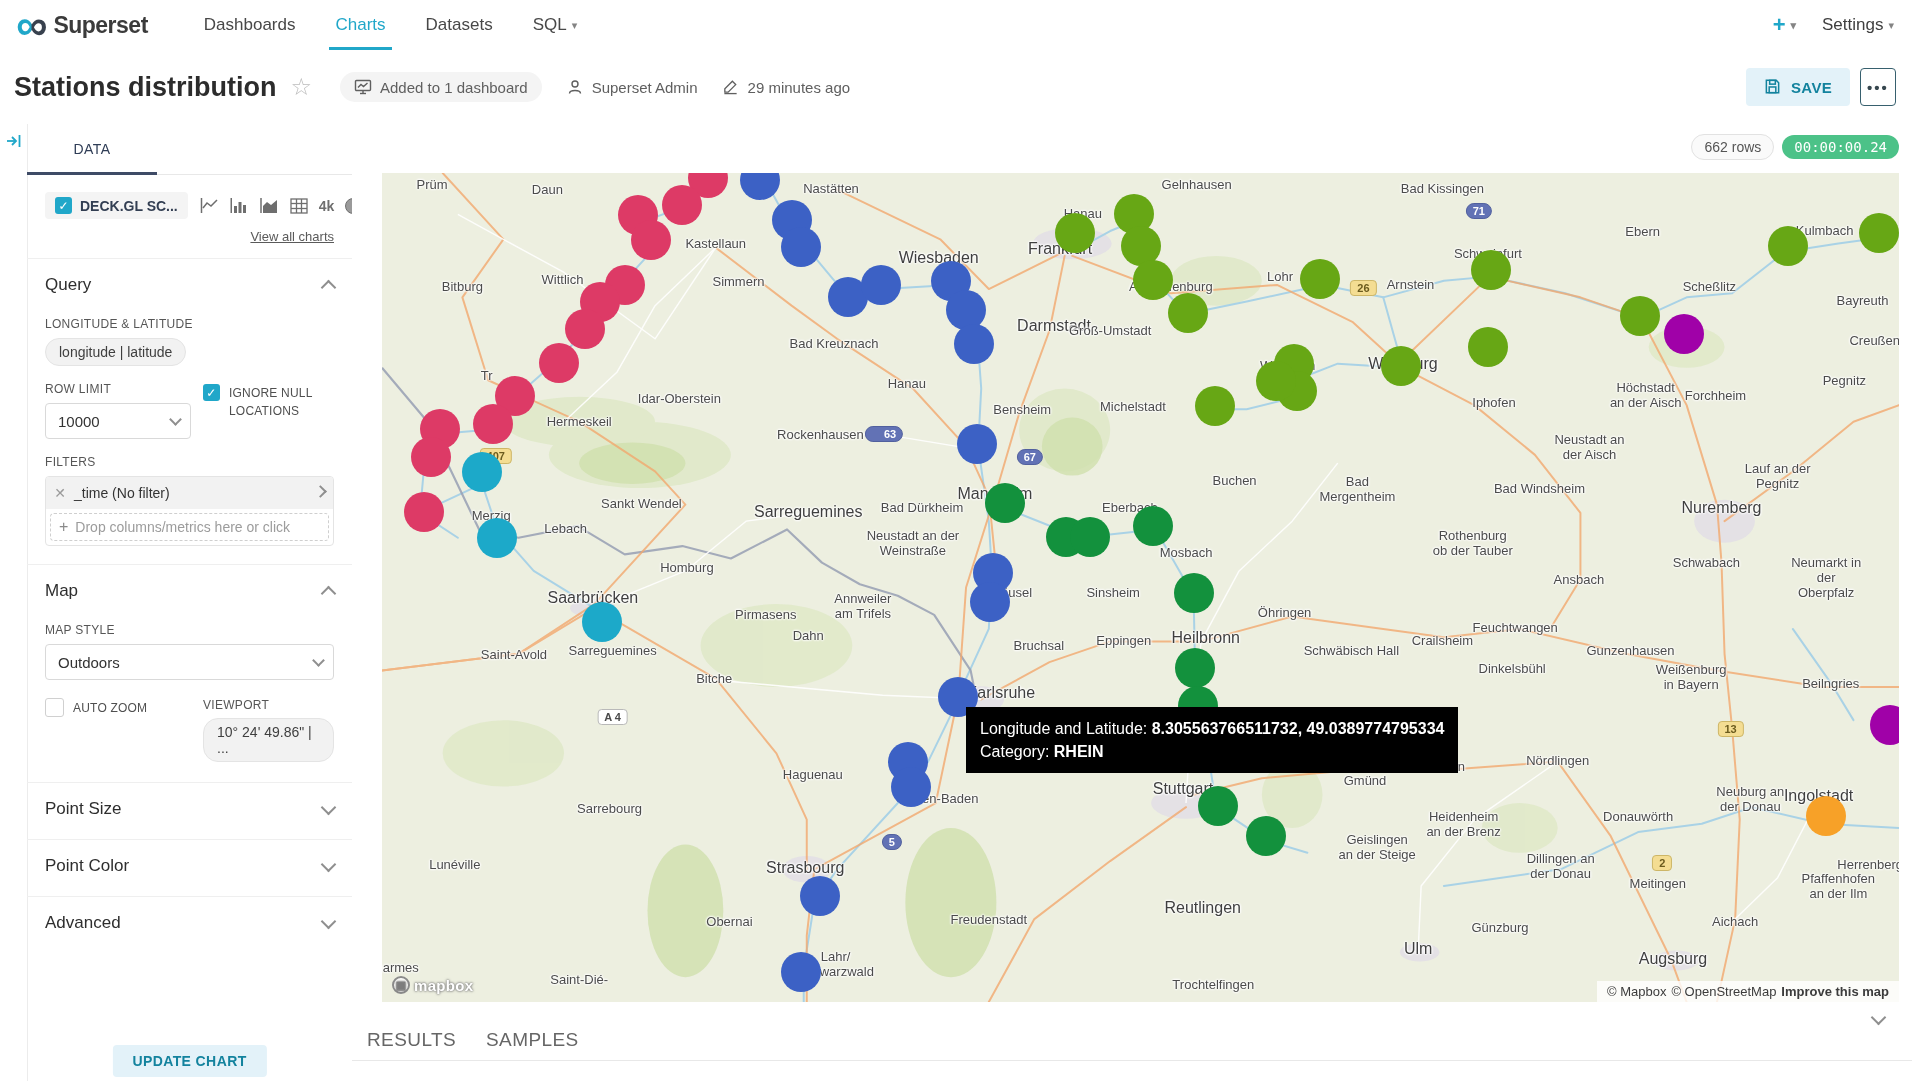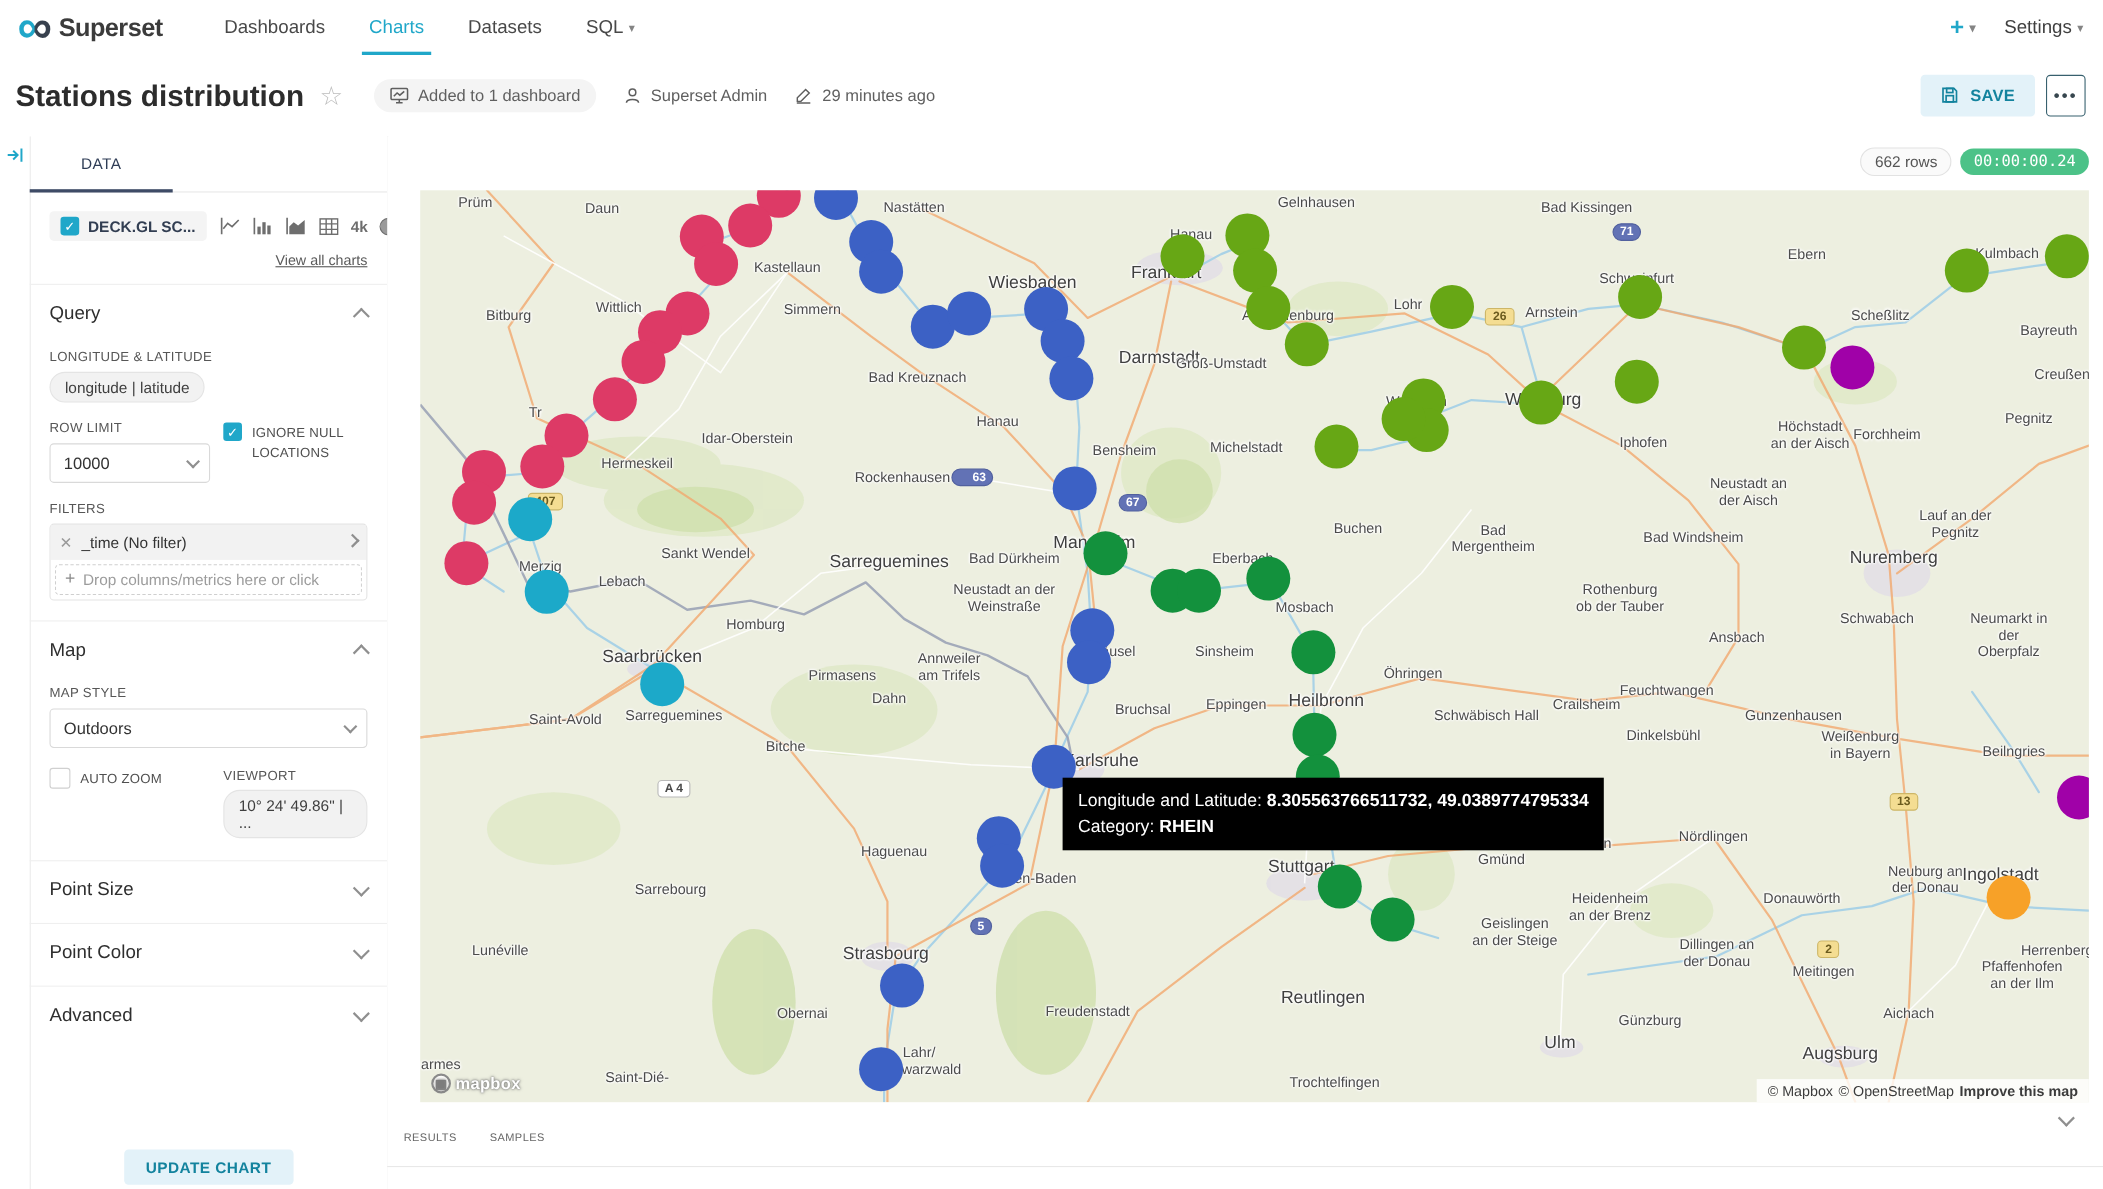--- a/index.html
+++ b/index.html
@@ -89,21 +89,21 @@
   .shield.blue{background:#6272b5;color:#fff;border:1px solid #51609e;border-radius:8px;}
   .shield.yellow{background:#f4dd92;color:#6b5b1e;border:1px solid #cdb667;}
   .shield.white{background:#fff;color:#4a4a4a;border:1px solid #b9b9b9;}
   .tooltip{position:absolute;left:584px;top:534px;background:#000;color:#fff;padding:10px 14px;font-size:16px;line-height:1.45;white-space:nowrap;z-index:50;}
   .tooltip b{font-weight:bold;}
   .mapbox-logo{position:absolute;left:10px;bottom:8px;display:flex;align-items:center;gap:4px;font-size:15px;font-weight:bold;color:#fff;text-shadow:0 0 3px #777,0 0 2px #777;letter-spacing:.3px;}
   .mapbox-circ{width:18px;height:18px;border-radius:50%;background:rgba(255,255,255,.85);border:2px solid #8b8b8b;box-sizing:border-box;display:flex;align-items:center;justify-content:center;color:#7d7d7d;font-size:11px;font-weight:bold;}
   .attribution{position:absolute;right:0;bottom:0;background:rgba(255,255,255,.8);padding:3px 10px;font-size:13px;color:#3c3c3c;display:flex;gap:5px;align-items:center;}
   .attribution .bold{font-weight:bold;}
   .results-tabs{position:absolute;left:15px;top:905px;display:flex;gap:30px;}
-  .rtab{font-size:10px;letter-spacing:.4px;color:#666;cursor:pointer;}
+  .rtab{font-size:19px;letter-spacing:.4px;color:#666;cursor:pointer;}
   .tabs-divider{position:absolute;left:0;top:936px;width:1560px;border-top:1px solid #e8e8e8;}
   .panel-chev{position:absolute;right:28px;top:885px;cursor:pointer;}
 </style>
 </head>
 <body>
 
 <div class="navbar">
   <div class="brand">
     <span class="logo-mark">∞</span>
     <span class="brand-name">Superset</span>

